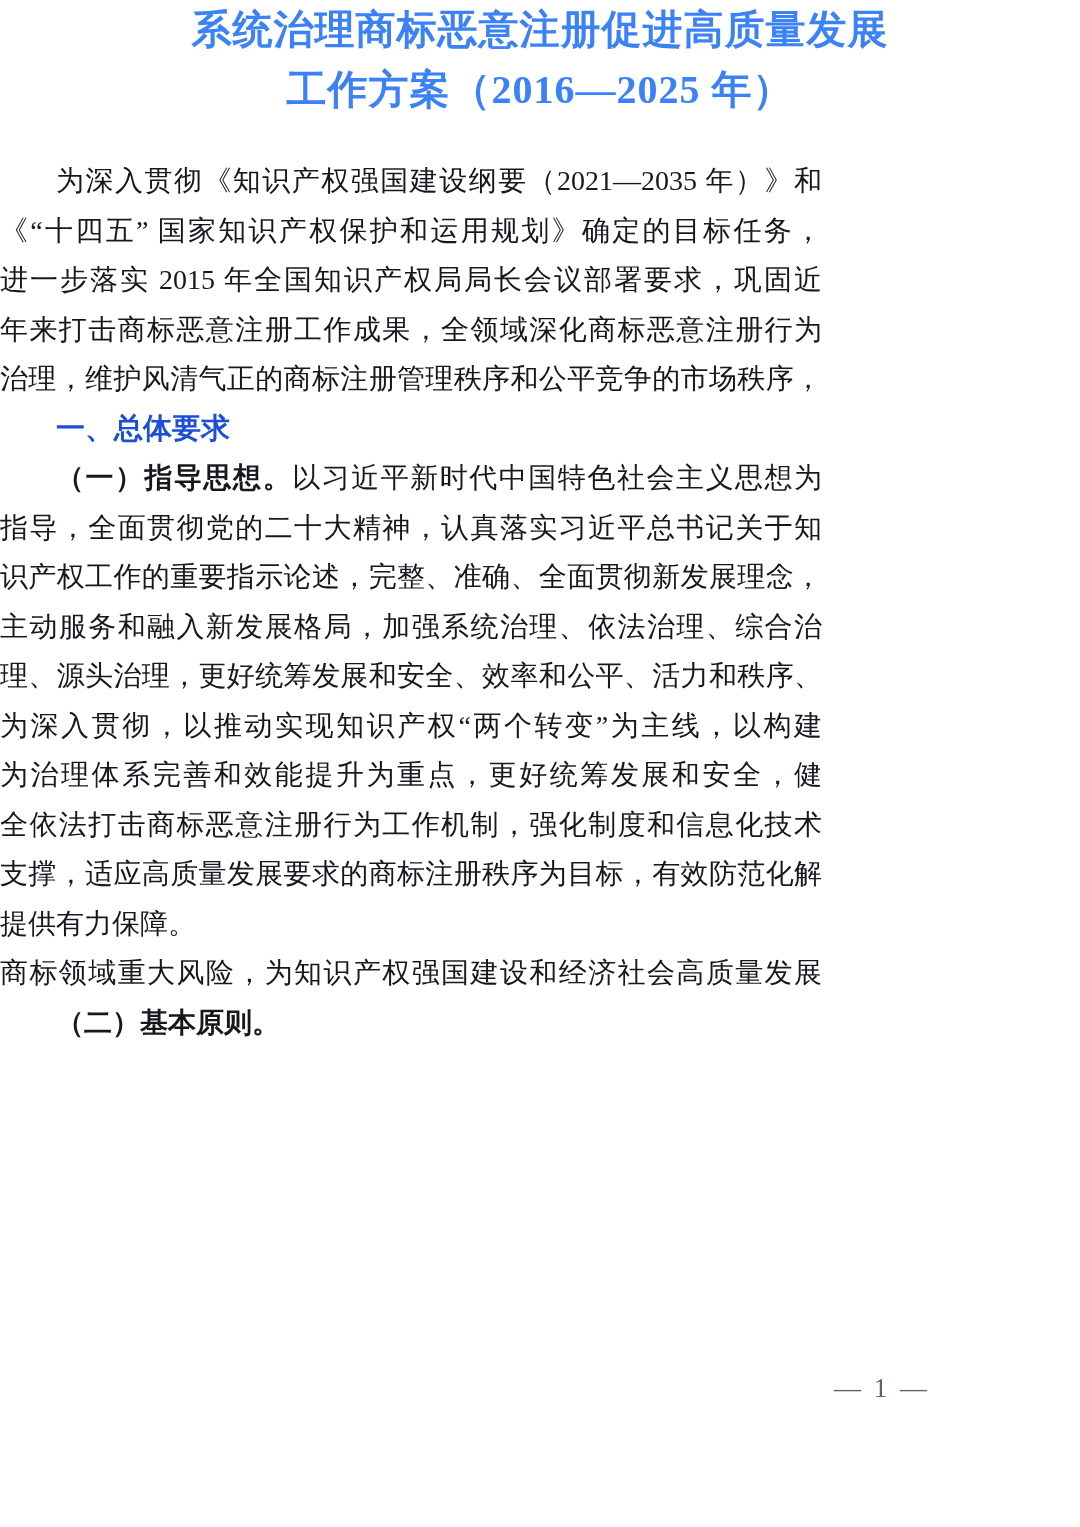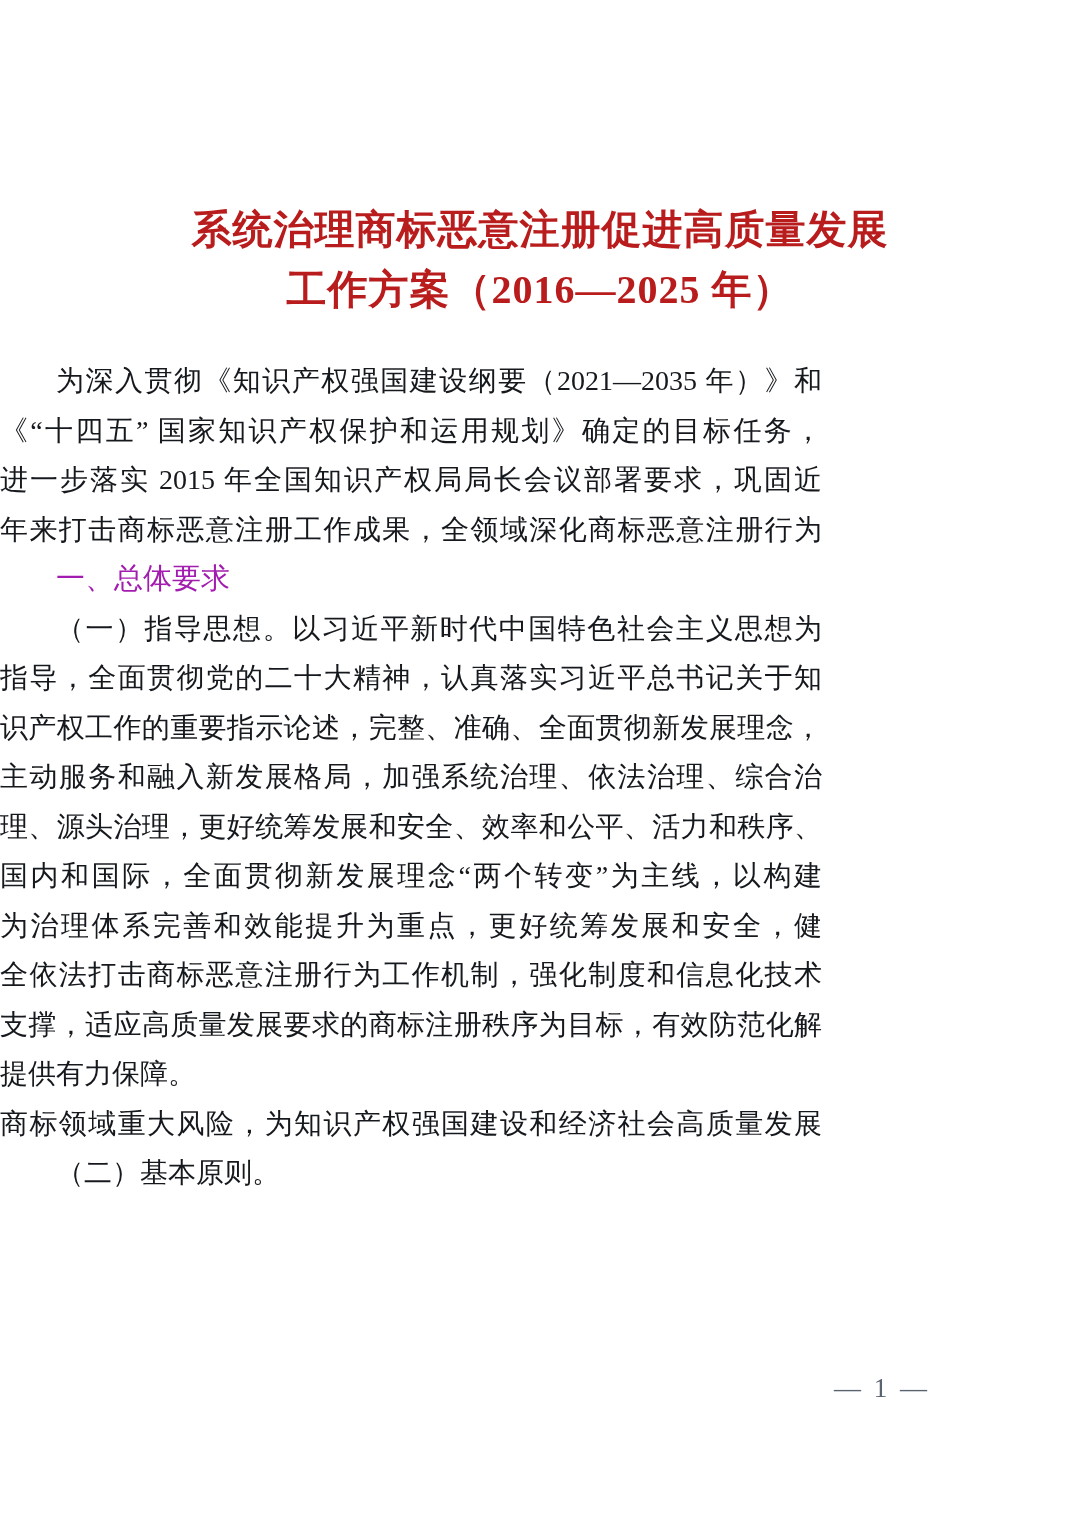--- a/index.html
+++ b/index.html
@@ -13,27 +13,26 @@
     position: relative;
     font-family: "Liberation Serif", "DejaVu Serif", serif;
     color: #15181c;
     overflow: hidden;
   }
   .page {
     position: absolute;
     inset: 0;
   }
   .title {
-    padding-top: 200px;
     text-align: center;
     font-weight: bold;
     font-size: 40px;
     line-height: 60px;
     letter-spacing: 1px;
-    color: #b91c1c;
+    color: #3b82f6;
   }
   .body {
     margin-top: 36px;
     width: 822px;
     font-size: 28px;
     line-height: 49.5px;
   }
   .ln {
     height: 49.5px;
     text-align: justify;
@@ -42,27 +41,27 @@
     overflow: visible;
   }
   .ln.end {
     text-align-last: left;
   }
   .ln.ind {
     text-indent: 56px;
   }
   .h1 {
     font-family: "Liberation Sans", "DejaVu Sans", sans-serif;
-    font-weight: normal;
+    font-weight: bold;
     font-size: 29px;
     text-align-last: left;
-    color: #a21caf;
+    color: #1d4ed8;
   }
   .lead {
-    font-weight: normal;
+    font-weight: bold;
   }
   .footer {
     position: absolute;
     top: 1373px;
     right: 150px;
     font-size: 27px;
     line-height: 30px;
     color: #5a6470;
     letter-spacing: 3px;
   }
@@ -77,32 +76,33 @@
     <div class="title-line">工作方案（2016—2025 年）</div>
   </div>
 
   <div class="body">
 
     <div class="para">
         <div class="ln ind">为深入贯彻《知识产权强国建设纲要（2021—2035 年）》和</div>
         <div class="ln">《“十四五” 国家知识产权保护和运用规划》确定的目标任务，</div>
         <div class="ln">进一步落实 2015 年全国知识产权局局长会议部署要求，巩固近</div>
         <div class="ln">年来打击商标恶意注册工作成果，全领域深化商标恶意注册行为</div>
+        <div class="ln">治理，维护风清气正的商标注册管理秩序和公平竞争的市场秩序，</div>
       </div>
 
     <div class="ln ind h1">一、总体要求</div>
 
     <div class="ln ind"><span class="lead">（一）指导思想。</span><span>以习近平新时代中国特色社会主义思想为</span></div>
 
     <div class="para">
         <div class="ln">指导，全面贯彻党的二十大精神，认真落实习近平总书记关于知</div>
         <div class="ln">识产权工作的重要指示论述，完整、准确、全面贯彻新发展理念，</div>
         <div class="ln">主动服务和融入新发展格局，加强系统治理、依法治理、综合治</div>
         <div class="ln">理、源头治理，更好统筹发展和安全、效率和公平、活力和秩序、</div>
-        <div class="ln">国内和国际，全面贯彻新发展理念“两个转变”为主线，以构建</div>
+        <div class="ln">为深入贯彻，以推动实现知识产权“两个转变”为主线，以构建</div>
         <div class="ln">为治理体系完善和效能提升为重点，更好统筹发展和安全，健</div>
         <div class="ln">全依法打击商标恶意注册行为工作机制，强化制度和信息化技术</div>
         <div class="ln">支撑，适应高质量发展要求的商标注册秩序为目标，有效防范化解</div>
         <div class="ln end">提供有力保障。</div>
         <div class="ln">商标领域重大风险，为知识产权强国建设和经济社会高质量发展</div>
       </div>
 
     <div class="ln ind lead end">（二）基本原则。</div>
 
   </div>

